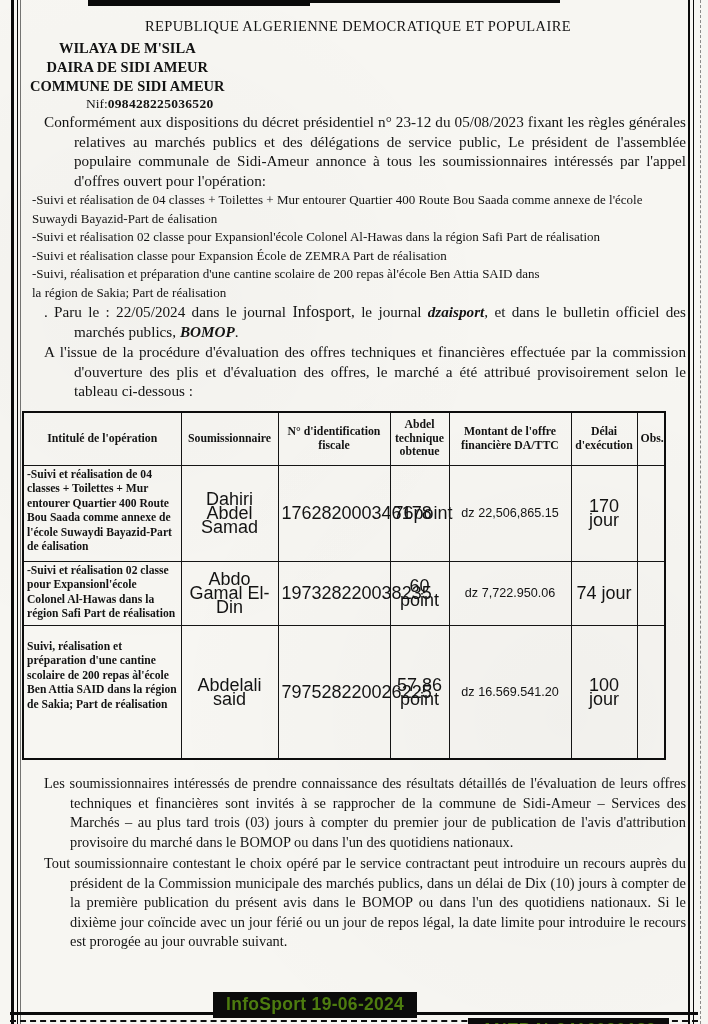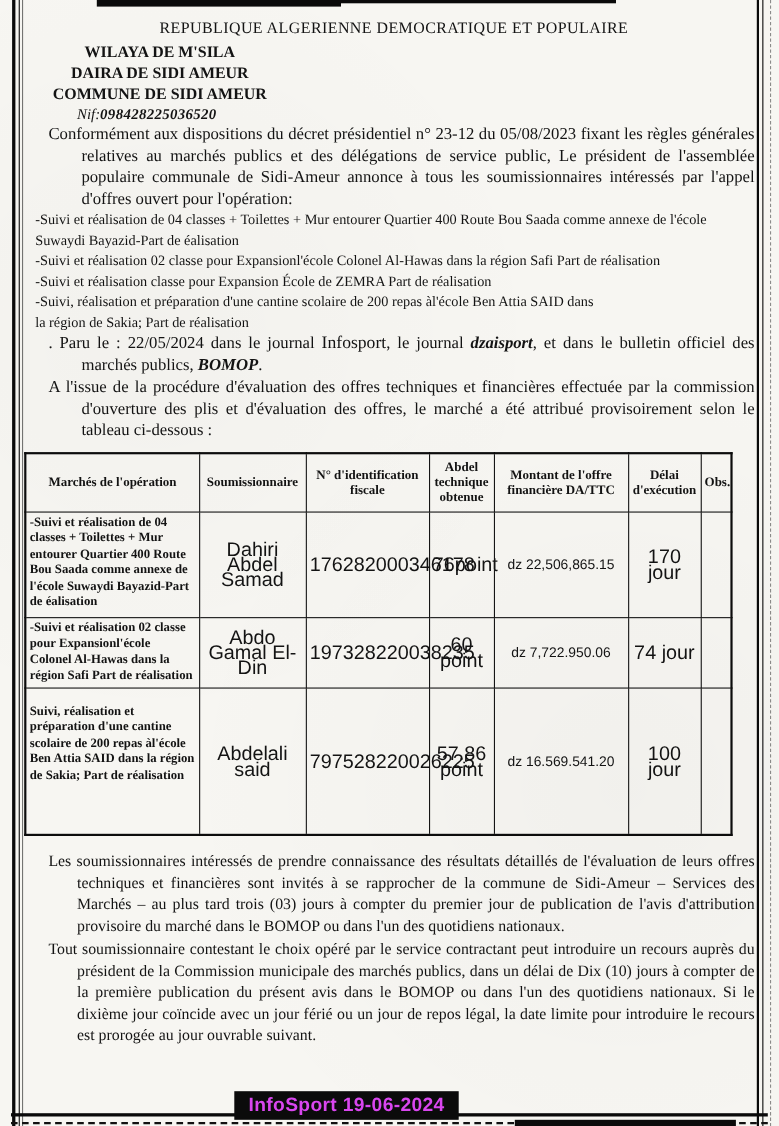--- a/index.html
+++ b/index.html
@@ -25,23 +25,23 @@
   .frame-right-a{left:688px;top:0;bottom:0;width:2px;}
   .frame-right-b{left:693px;top:0;bottom:0;width:1px;}
   .frame-right-c{left:700px;top:0;bottom:0;width:1px;opacity:.5;border-left:1px dashed #222;background:none;}
   .frame-top-a{left:88px;top:0;width:222px;height:6px;}
   .frame-top-b{left:310px;top:0;width:250px;height:3px;}
   .frame-bottom-a{left:10px;right:10px;bottom:9px;height:3px;}
   .frame-bottom-b{left:10px;right:10px;bottom:2px;height:0;border-top:2px dashed #111;background:none;}
   
   .content{position:absolute;left:30px;right:22px;top:10px;}
   .republic{ text-align:center; font-size:14.5px; letter-spacing:.4px; padding-top:8px; }
-  .authority{ margin-left:18px; margin-top:4px; width:max-content; text-align:center;
+  .authority{ margin-top:4px; width:max-content; text-align:center;
     font-weight:bold; font-size:14.5px; line-height:19px; }
-  .nif-line{ font-size:13.5px; margin-left:40px;font-style:italic; }
+  .nif-line{ font-size:13.5px; margin-left:56px; }
   .nif-line b{letter-spacing:.3px;}
   .doc-title{ text-align:center; font-weight:bold; font-size:26px; letter-spacing:-.3px;
     margin:6px 0 4px 0; }
   .para{ font-size:15.2px; line-height:19.5px; text-align:justify;
     padding-left:30px; text-indent:-30px; margin:0 0 1px 14px; }
   .ops{ font-size:13px; line-height:18.5px; margin-left:2px; font-weight:500; }
   .ops .op-line{white-space:normal;}
   .pub .journal1{font-size:16px;}
   .pub .bold-italic{font-weight:bold;font-style:italic;}
   
@@ -54,21 +54,21 @@
   td.c-mid{ text-align:center; vertical-align:middle;
     font-family:"Liberation Sans","DejaVu Sans",sans-serif; font-size:18px; line-height:14px;}
   td.c-amount{font-size:12.6px;}
   tr.r1{height:96px;} tr.r2{height:64px;} tr.r3{height:48px;} tr.r4{height:134px;}
   tr.r4 td.c-mid{vertical-align:middle;}
   tr.r4 td.c-op{padding-top:14px;margin-left:41px;}
   
   .foot{margin-top:14px;}
   .fpara{ font-size:14.4px; line-height:19.5px; text-align:justify;
     padding-left:26px; text-indent:-26px; margin:0 0 2px 14px; }
-  .badge{ position:absolute; background:#0b0b0b; color:#d946ef;
+  .badge{ position:absolute; background:#0b0b0b; color:#4d7c0f;
     font-family:"Liberation Sans","DejaVu Sans",sans-serif; font-weight:bold;
     font-size:17.5px; padding:2px 13px 3px 13px; letter-spacing:.3px; white-space:nowrap;}
   .badge-infosport{ left:213px; top:992px; }
   .badge-anep{ left:468px; top:1018px; }
 </style>
 </head>
 <body>
 
 <div class="scan-noise"></div>
 
@@ -114,21 +114,21 @@
       <col style="width:158px">
         <col style="width:97px">
         <col style="width:112px">
       <col style="width:59px">
         <col style="width:122px">
         <col style="width:66px">
         <col style="width:28px">
     </colgroup>
     <thead>
       <tr>
-        <th>Marchés de l'opération</th>
+        <th>Intitulé de l'opération</th>
         <th>Soumissionnaire</th>
         <th>N° d'identification fiscale</th>
         <th>Abdel technique obtenue</th>
         <th>Montant de l'offre financière DA/TTC</th>
         <th>Délai d'exécution</th>
         <th>Obs.</th>
       </tr>
     </thead>
     <tbody>
       <tr class="r1">

